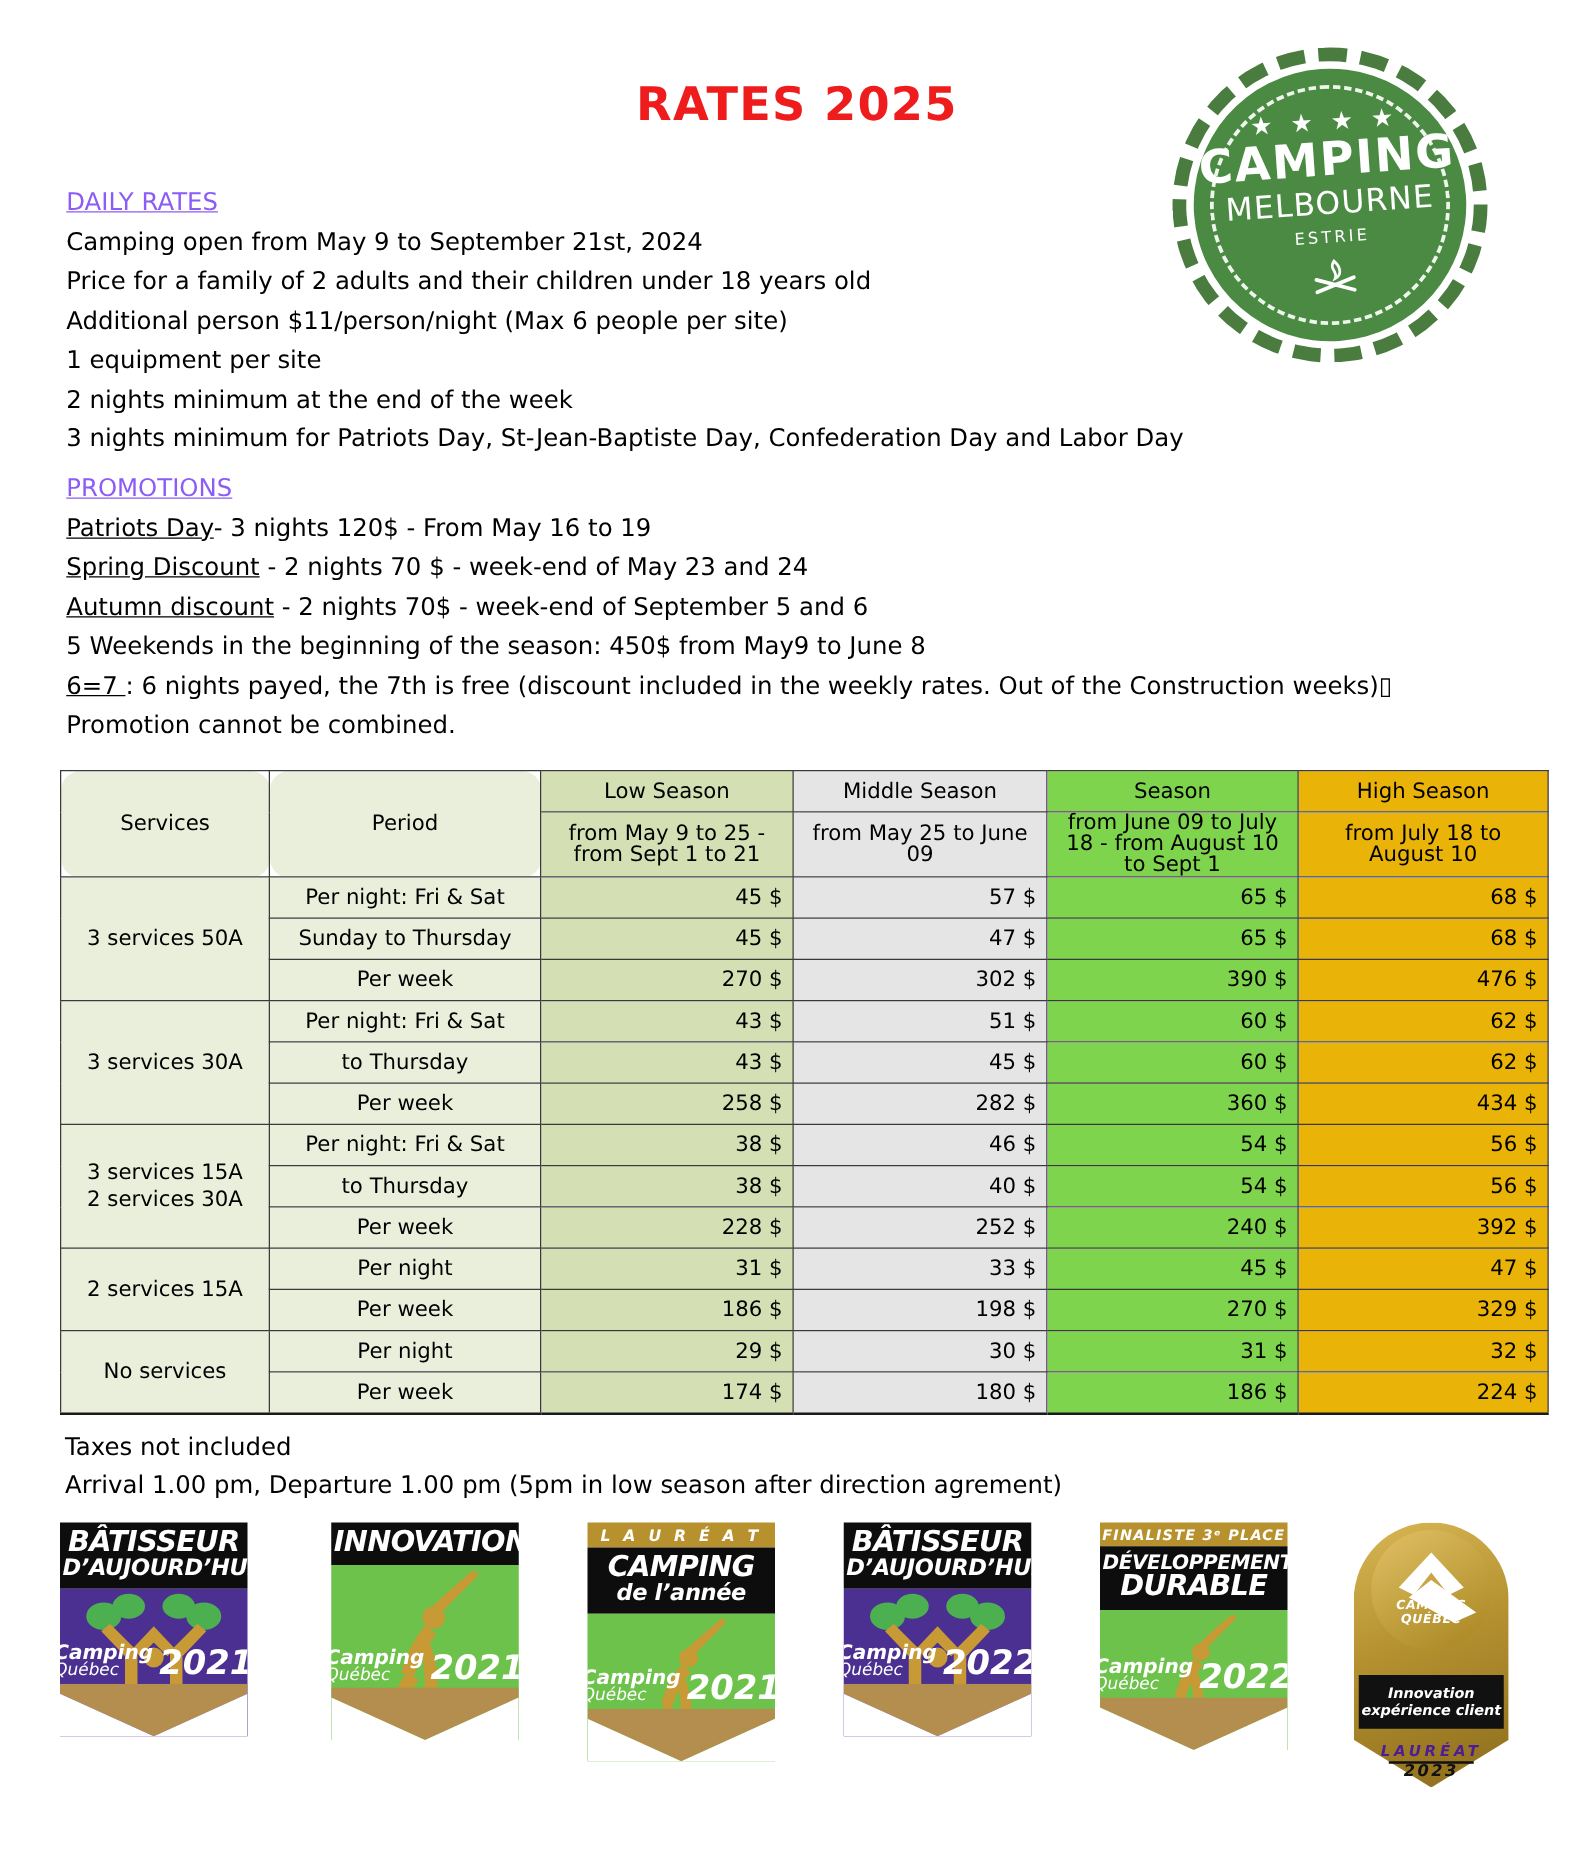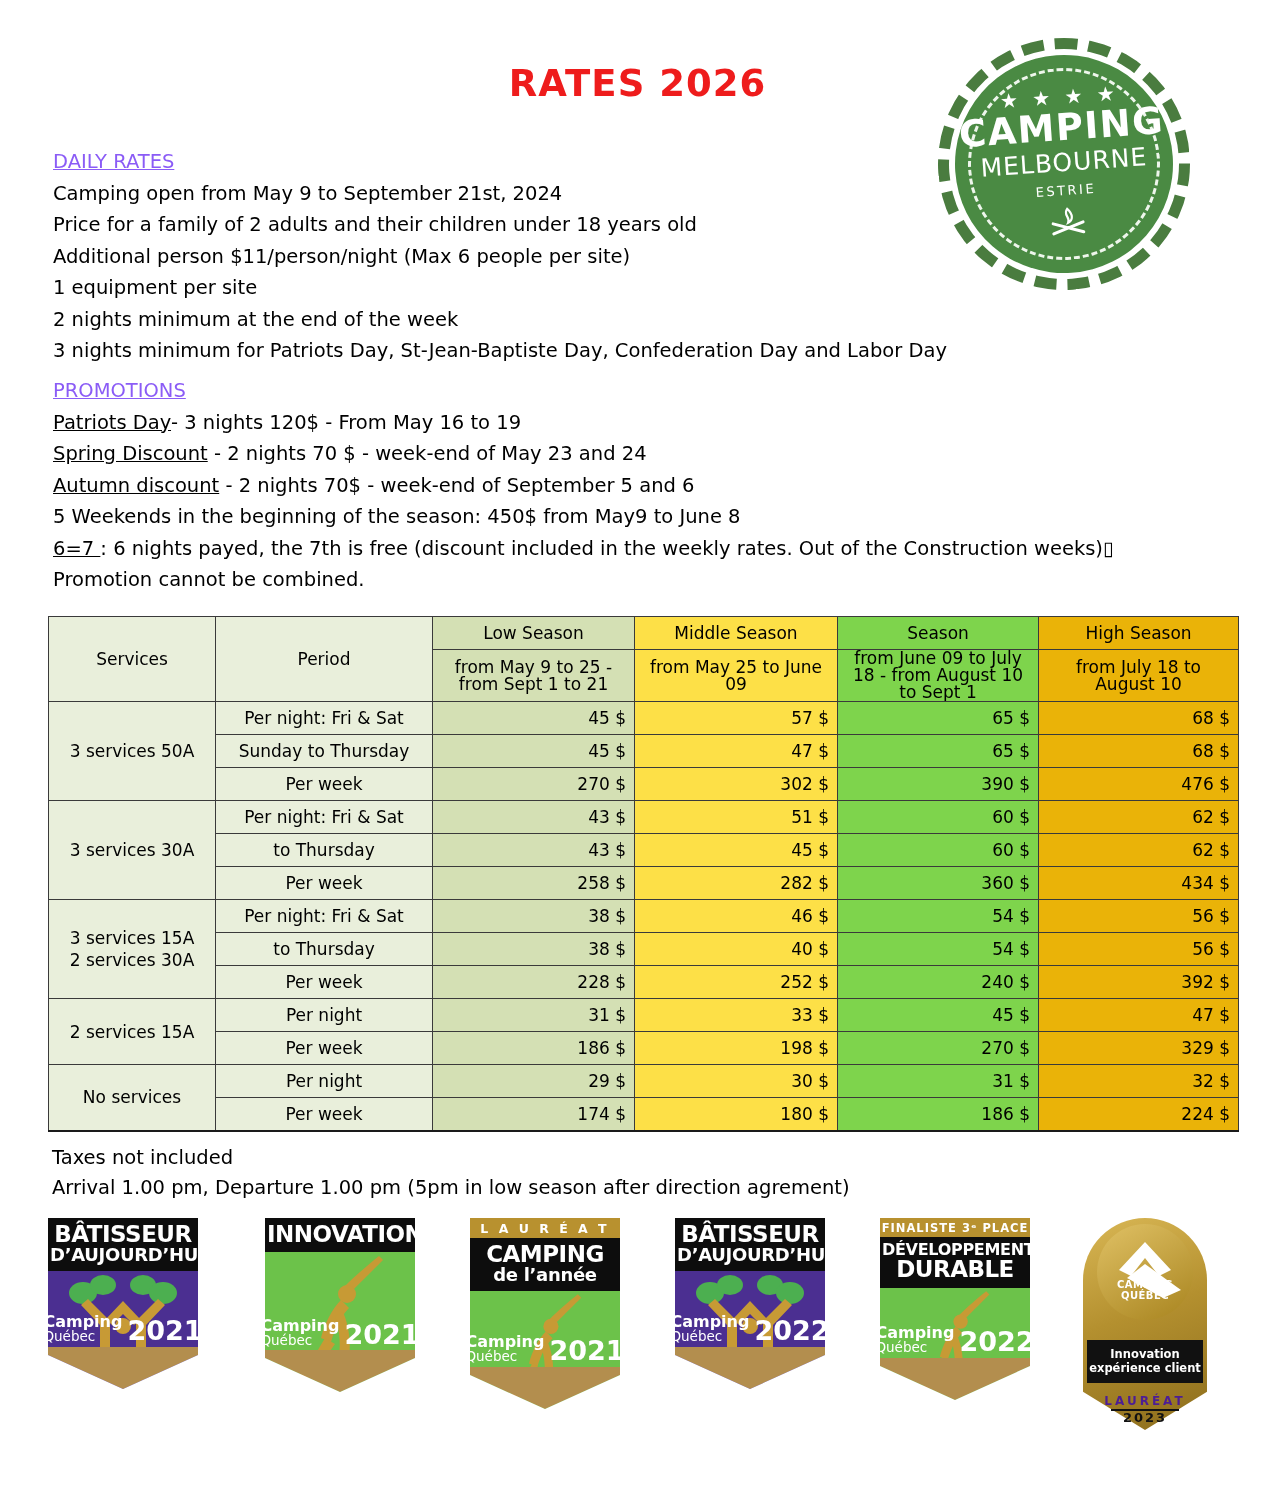--- a/index.html
+++ b/index.html
@@ -88,44 +88,44 @@
   }
   .col-serv { width:167px; }
   .col-per  { width:217px; }
   .col-s1   { width:202px; }
   .col-s2   { width:203px; }
   .col-s3   { width:201px; }
   .col-s4   { width:200px; }
 
   .c-light  { background:#e9efdb; }
   .c-low    { background:#d4e0b4;margin-left:36px; }
-  .c-mid    { background:#fde047; }
+  .c-mid    { background:#e5e5e5; }
   .c-season { background:#7ed44c; }
   .c-high   { background:#eab308; }
 
   .hdr-name { text-align:center; font-weight:bold; font-size:18px; height:34px; }
   .hdr-range {
     text-align:center; font-weight:bold; font-size:13.5px;
     line-height:17px; height:59px; white-space:normal; padding:2px 5px;
   }
-  .hdr-corner { text-align:center; font-weight:bold; font-size:18px; }
+  .hdr-corner { text-align:center; font-weight:bold; font-size:18px;border-radius:15px; }
   .serv-cell  { text-align:center; font-weight:bold; font-size:17px; line-height:22px; }
   .per-cell   { text-align:center; font-size:17px; }
   .price      { text-align:right; font-weight:bold; font-size:17px; padding-right:10px; }
 
   .grp-top td { border-top:2.5px solid #1a1a1a; }
   #rates-table .thick-b { border-bottom:2.5px solid #1a1a1a; }
   .col-sep-l { border-left:2.5px solid #1a1a1a; }
 
   
   #notes { position:absolute; left:52px; top:1143px; }
   #notes .line { font-size:19.5px; line-height:30px; }
 
   
-  #badges { position:absolute; left:0; top:1218px; width:1275px; height:230px; }
+  #badges { position:absolute; left:0; top:1218px; width:1275px; height:230px;font-style:italic; }
   .badge { position:absolute; top:0; width:150px; }
 
   .ribbon { width:150px; position:relative; }
   .ribbon-top {
     background:#0d0d0d; color:#fff; text-align:center;
     padding:5px 2px 6px; font-weight:bold; line-height:1.02;
   }
   .ribbon-top .l1 { font-size:23px; letter-spacing:-0.5px; }
   .ribbon-top .l2 { font-size:18px; letter-spacing:-0.3px; }
   .ribbon-gold {
@@ -183,21 +183,21 @@
     text-align:center; color:#111; font-size:13px; font-weight:bold;
     letter-spacing:2px;
   }
   .medal-rule {
     position:absolute; left:36px; top:191px; width:68px; height:1.5px; background:#111;
   }
 </style>
 </head>
 <body>
 
-<div id="title">RATES 2026</div>
+<div id="title">RATES 2025</div>
 
 <div id="logo-wrap">
   <div id="logo-rope"></div>
   <div id="logo-disc"></div>
   <div id="logo-dashring"></div>
   <div id="logo-content">
     <div id="logo-stars">★ ★ ★ ★</div>
     <div id="logo-camping">CAMPING</div>
     <div id="logo-melbourne">MELBOURNE</div>
     <div id="logo-estrie">ESTRIE</div>

